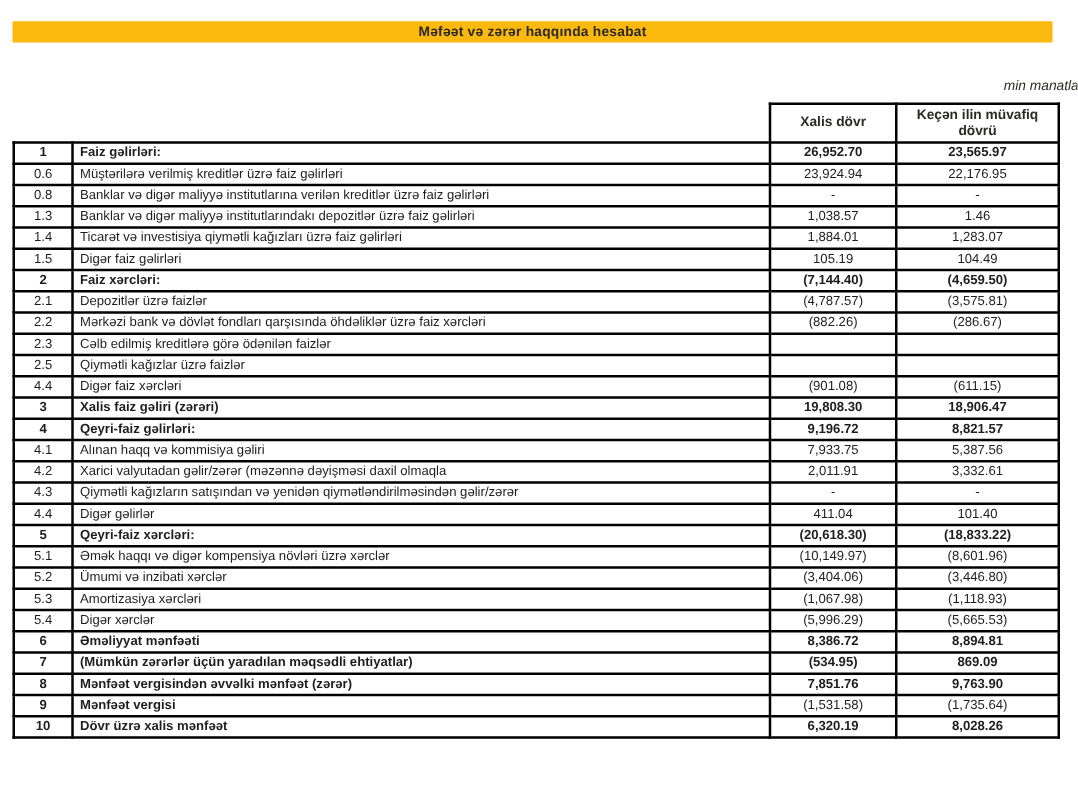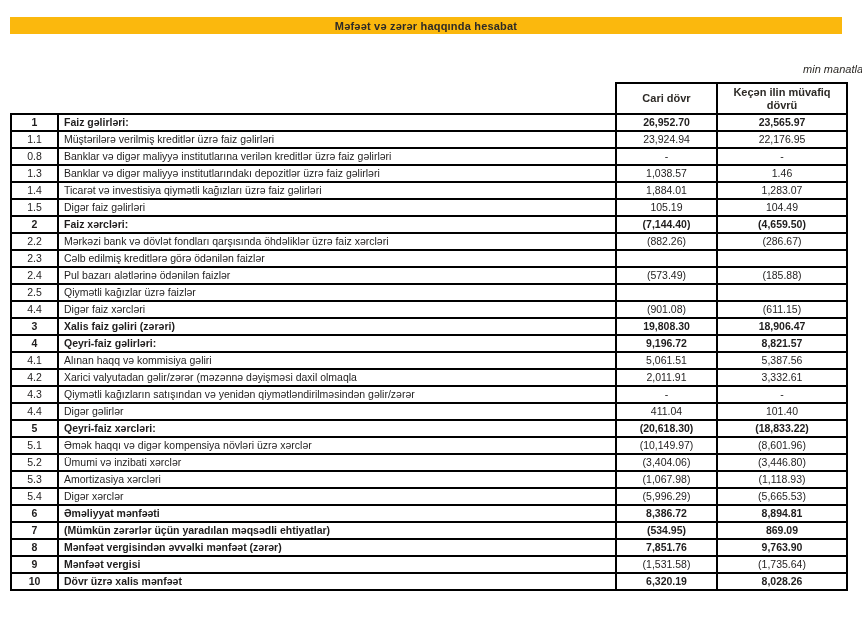--- a/index.html
+++ b/index.html
@@ -109,33 +109,33 @@
     <colgroup>
       <col class="c-num">
         <col class="c-label">
         <col class="c-cur">
         <col class="c-prev">
     </colgroup>
     <thead>
       <tr>
         <th class="noborder"></th>
         <th class="noborder"></th>
-        <th class="valhead">Cari dövr</th>
+        <th class="valhead">Xalis dövr</th>
         <th class="valhead">Keçən ilin müvafiq dövrü</th>
       </tr>
     </thead>
     <tbody id="rows-body">
         <tr class="section">
           <td class="num">1</td>
           <td class="label">Faiz gəlirləri:</td>
           <td class="val vbold">26,952.70</td>
           <td class="val vbold">23,565.97</td>
         </tr>
         <tr>
-          <td class="num">1.1</td>
+          <td class="num">0.6</td>
           <td class="label">Müştərilərə verilmiş kreditlər üzrə faiz gəlirləri</td>
           <td class="val">23,924.94</td>
           <td class="val">22,176.95</td>
         </tr>
         <tr>
           <td class="num">0.8</td>
           <td class="label">Banklar və digər maliyyə institutlarına verilən kreditlər üzrə faiz gəlirləri</td>
           <td class="val">-</td>
           <td class="val">-</td>
         </tr>
@@ -157,38 +157,38 @@
           <td class="val">105.19</td>
           <td class="val">104.49</td>
         </tr>
         <tr class="section">
           <td class="num">2</td>
           <td class="label">Faiz xərcləri:</td>
           <td class="val vbold">(7,144.40)</td>
           <td class="val vbold">(4,659.50)</td>
         </tr>
         <tr>
+          <td class="num">2.1</td>
+          <td class="label">Depozitlər üzrə faizlər</td>
+          <td class="val">(4,787.57)</td>
+          <td class="val">(3,575.81)</td>
+        </tr>
+        <tr>
           <td class="num">2.2</td>
           <td class="label">Mərkəzi bank və dövlət fondları qarşısında öhdəliklər üzrə faiz xərcləri</td>
           <td class="val">(882.26)</td>
           <td class="val">(286.67)</td>
         </tr>
         <tr>
           <td class="num">2.3</td>
           <td class="label">Cəlb edilmiş kreditlərə görə ödənilən faizlər</td>
           <td class="val"></td>
           <td class="val"></td>
         </tr>
         <tr>
-          <td class="num">2.4</td>
-          <td class="label">Pul bazarı alətlərinə ödənilən faizlər</td>
-          <td class="val">(573.49)</td>
-          <td class="val">(185.88)</td>
-        </tr>
-        <tr>
           <td class="num">2.5</td>
           <td class="label">Qiymətli kağızlar üzrə faizlər</td>
           <td class="val"></td>
           <td class="val"></td>
         </tr>
         <tr>
           <td class="num">4.4</td>
           <td class="label">Digər faiz xərcləri</td>
           <td class="val">(901.08)</td>
           <td class="val">(611.15)</td>
@@ -201,21 +201,21 @@
         </tr>
         <tr class="section">
           <td class="num">4</td>
           <td class="label">Qeyri-faiz gəlirləri:</td>
           <td class="val vbold">9,196.72</td>
           <td class="val vbold">8,821.57</td>
         </tr>
         <tr>
           <td class="num">4.1</td>
           <td class="label">Alınan haqq və kommisiya gəliri</td>
-          <td class="val">5,061.51</td>
+          <td class="val">7,933.75</td>
           <td class="val">5,387.56</td>
         </tr>
         <tr>
           <td class="num">4.2</td>
           <td class="label">Xarici valyutadan gəlir/zərər (məzənnə dəyişməsi daxil olmaqla</td>
           <td class="val">2,011.91</td>
           <td class="val">3,332.61</td>
         </tr>
         <tr>
           <td class="num">4.3</td>

